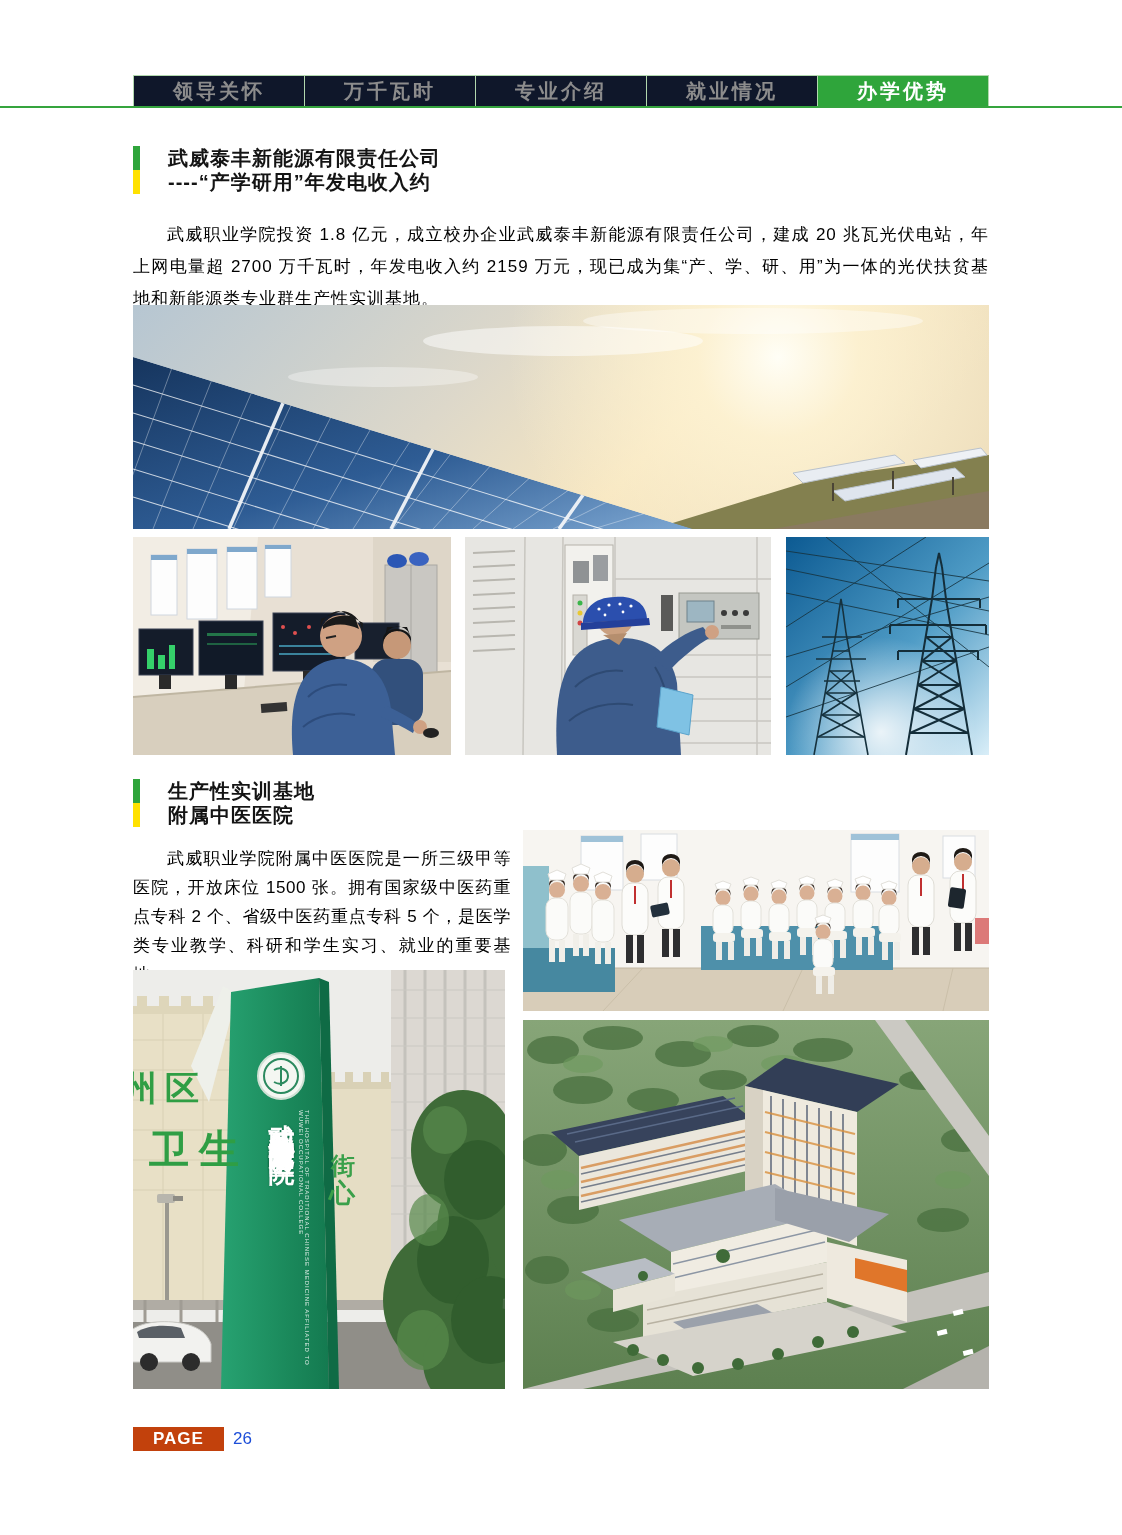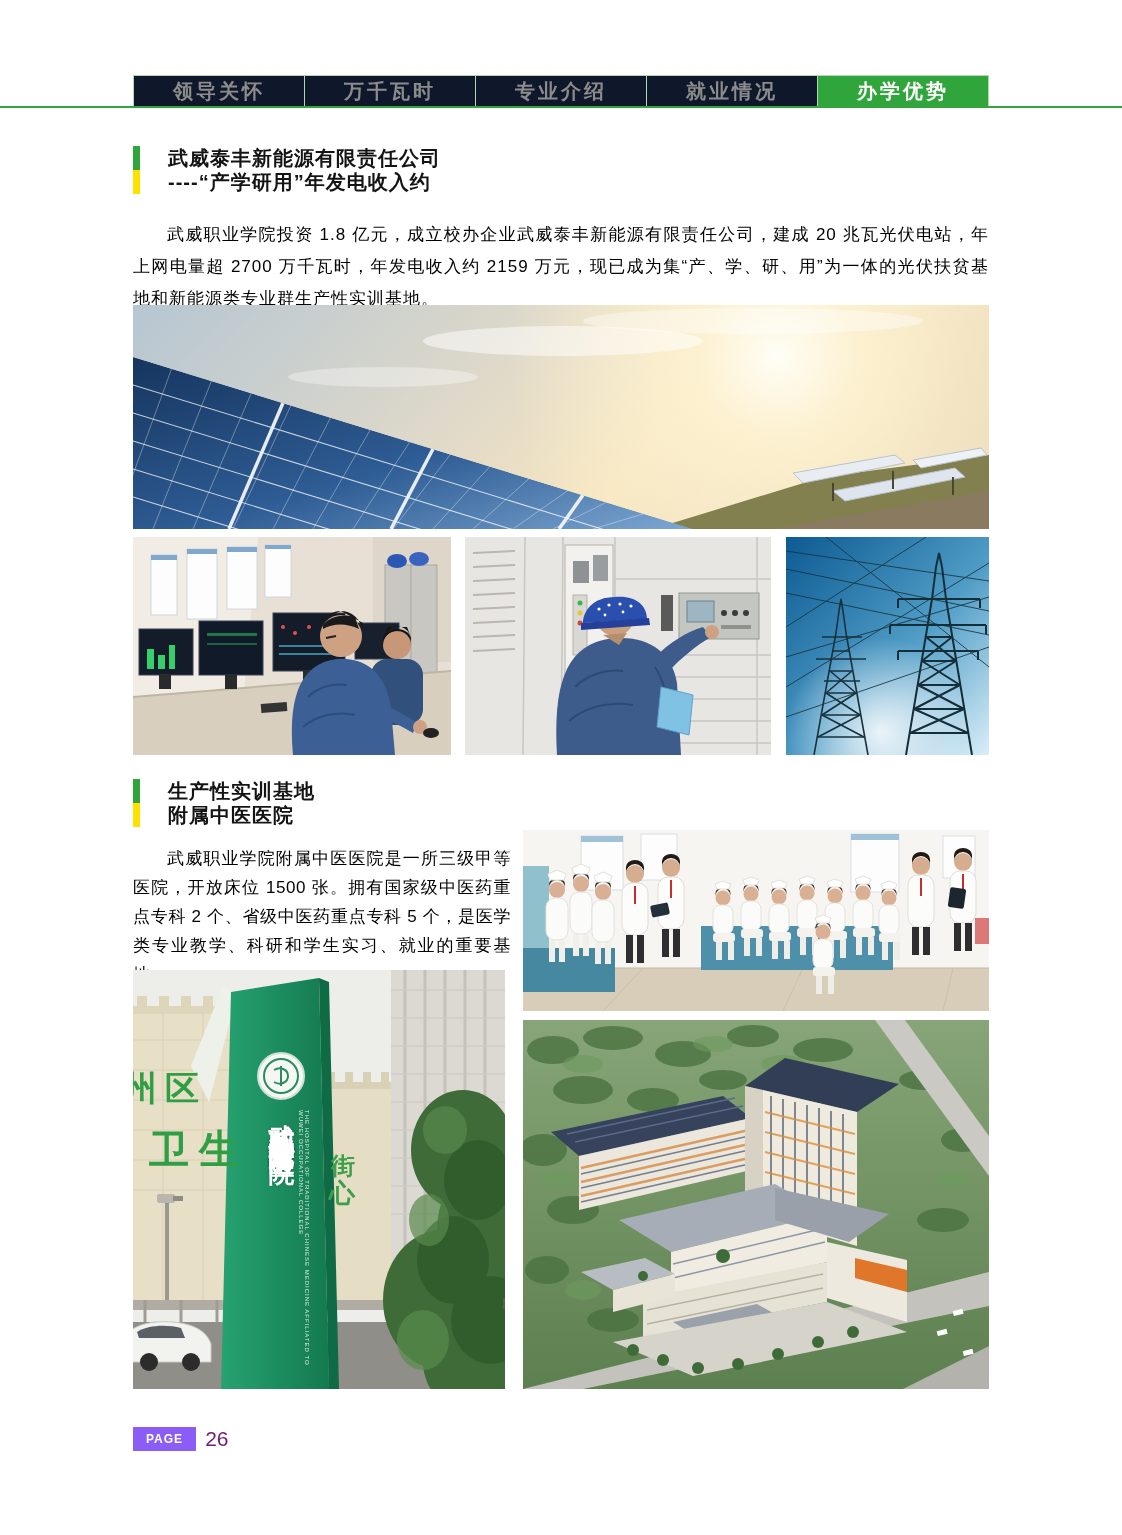--- a/index.html
+++ b/index.html
@@ -20,22 +20,22 @@
   .htext{font-size:20px;font-weight:bold;color:#141414;line-height:24px;letter-spacing:1px;white-space:nowrap}
   
   .para{font-size:17px;color:#000000;text-align:justify;text-indent:2em;letter-spacing:1px}
   .p1{line-height:32px}
   .p2{line-height:29px;letter-spacing:.5px}
   
   .photo{overflow:hidden;background:#ddd}
   .photo svg{display:block}
   
   .footer{left:133px;top:1427px;display:flex;align-items:center;gap:9px}
-  .page-badge{background:#8b5cf6;color:#fff;font-weight:bold;font-size:12px;letter-spacing:1px;padding:3px 13px;line-height:18px}
-  .page-num{font-size:21px;color:#701a75}
+  .page-badge{background:#c2410c;color:#fff;font-weight:bold;font-size:17px;letter-spacing:1px;padding:3px 20px;line-height:18px}
+  .page-num{font-size:17px;color:#1d4ed8}
   
   .vtext{writing-mode:vertical-rl;position:absolute;overflow:hidden}
   .sign-cn{left:129px;top:134px;height:285px;width:38px;color:#fff;font-weight:bold;font-size:26px;letter-spacing:3px;text-shadow:0 0 2px rgba(0,60,40,.4)}
   .sign-en{left:165px;top:140px;height:262px;width:12px;color:rgba(255,255,255,.85);font-size:6px;letter-spacing:1px}
   .bld-txt{position:absolute;color:#2f9e44;font-weight:bold;font-family:Liberation Sans, sans-serif}
 </style>
 </head>
 <body>
 
 <nav class="abs tabs">

